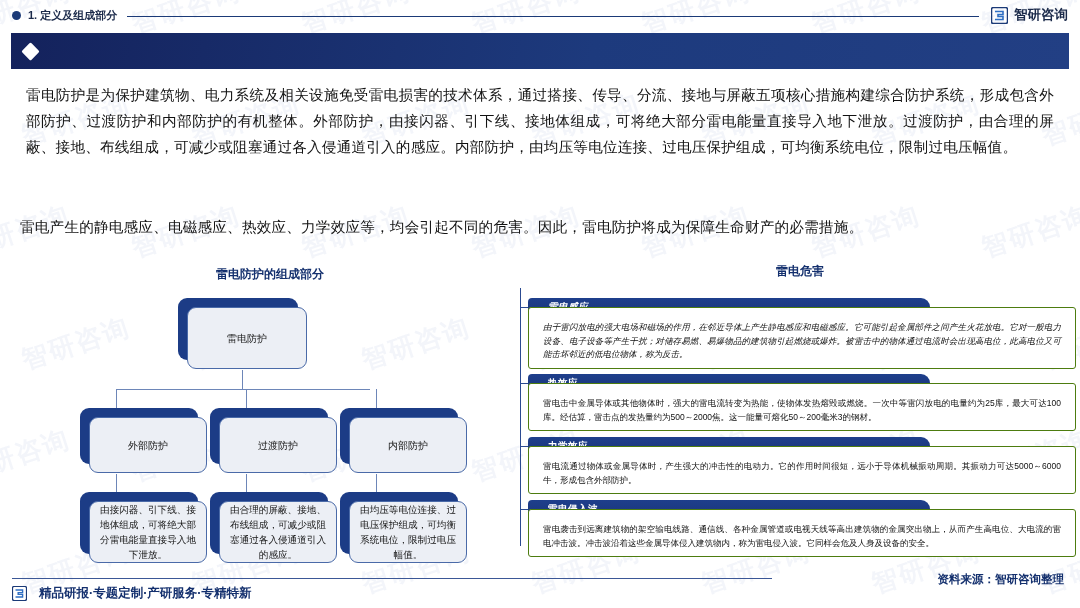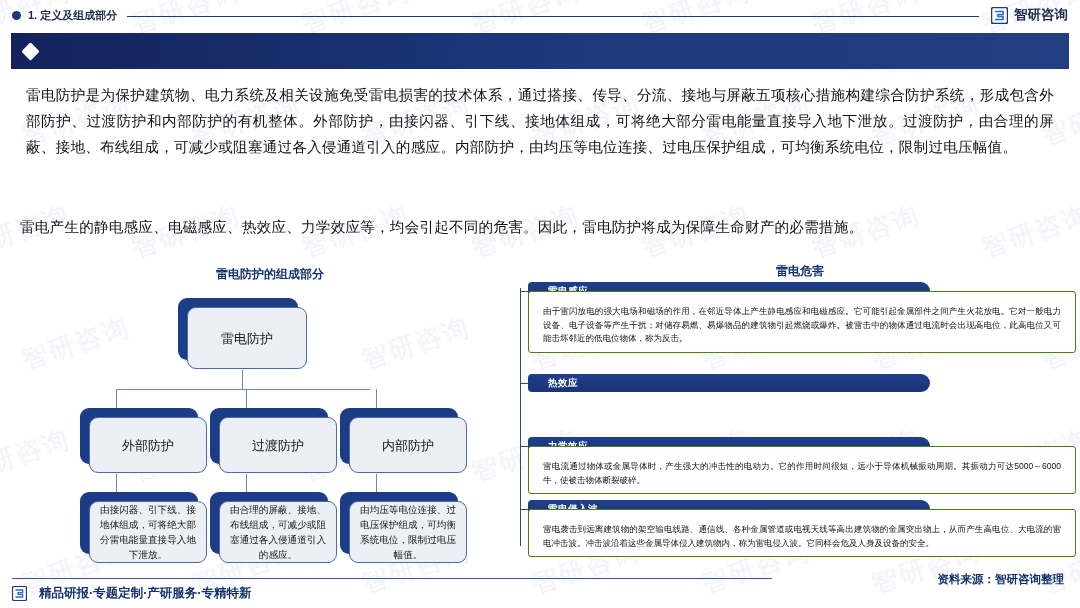--- a/index.html
+++ b/index.html
@@ -84,21 +84,21 @@
   .node .face{
     position:absolute;left:9px;top:9px;width:100%;height:100%;
     background:#eceff5;border:1.2px solid #4a6aa8;border-radius:9px;
     display:flex;align-items:center;justify-content:center;
     box-sizing:border-box;
   }
   .node .face span{
     display:block;text-align:center;color:#141414;
     font-size:9.6px;line-height:15px;padding:0 7px;
   }
-  .node.big .face span{font-size:13px;}
+  .node.big .face span{font-size:10px;}
   .line{position:absolute;background:#6d86b8;}
 
   
   .hz-wrap{position:absolute;left:520px;top:282px;width:556px;height:285px;z-index:2;}
   .hz-spine{
     position:absolute;left:0;top:6px;width:1.4px;height:258px;background:#2a4a91;
   }
   .hz-item{position:absolute;left:8px;width:548px;}
   .hz-stub{
     position:absolute;left:-8px;top:9px;width:16px;height:1.4px;background:#2a4a91;
@@ -261,42 +261,45 @@
       <div class="shadow"></div>
       <div class="face">
         <span>由均压等电位连接、过电压保护组成，可均衡系统电位，限制过电压幅值。</span>
       </div>
     </div>
   </div>
 
 <div class="hz-wrap">
   <div class="hz-spine"></div>
   <div id="hz-items">
-      <div class="hz-item" style="top: 0px;">
+      <div class="hz-item" style="top: 16px; font-style: italic;">
         <div class="hz-stub"></div>
         <div class="hz-head">
           <span>雷电感应</span>
         </div>
         <div class="hz-body">
           <p>由于雷闪放电的强大电场和磁场的作用，在邻近导体上产生静电感应和电磁感应。它可能引起金属部件之间产生火花放电。它对一般电力设备、电子设备等产生干扰；对储存易燃、易爆物品的建筑物引起燃烧或爆炸。被雷击中的物体通过电流时会出现高电位，此高电位又可能击坏邻近的低电位物体，称为反击。</p>
         </div>
       </div>
       <div class="hz-item" style="top: 92px;">
         <div class="hz-stub"></div>
         <div class="hz-head">
           <span>热效应</span>
         </div>
+        <div class="hz-body">
+          <p>雷电击中金属导体或其他物体时，强大的雷电流转变为热能，使物体发热熔毁或燃烧。一次中等雷闪放电的电量约为25库，最大可达100库。经估算，雷击点的发热量约为500～2000焦。这一能量可熔化50～200毫米3的钢材。</p>
+        </div>
       </div>
       <div class="hz-item" style="top: 155px;">
         <div class="hz-stub"></div>
         <div class="hz-head">
           <span>力学效应</span>
         </div>
         <div class="hz-body">
-          <p>雷电流通过物体或金属导体时，产生强大的冲击性的电动力。它的作用时间很短，远小于导体机械振动周期。其振动力可达5000～6000牛，使被击物体断裂破碎。</p>
+          <p>雷电流通过物体或金属导体时，产生强大的冲击性的电动力。它的作用时间很短，远小于导体机械振动周期。其振动力可达5000～6000牛，形成包含外部防护。</p>
         </div>
       </div>
       <div class="hz-item" style="top: 218px; border-radius: 14px;">
         <div class="hz-stub"></div>
         <div class="hz-head">
           <span>雷电侵入波</span>
         </div>
         <div class="hz-body">
           <p>雷电袭击到远离建筑物的架空输电线路、通信线、各种金属管道或电视天线等高出建筑物的金属突出物上，从而产生高电位、大电流的雷电冲击波。冲击波沿着这些金属导体侵入建筑物内，称为雷电侵入波。它同样会危及人身及设备的安全。</p>
         </div>

